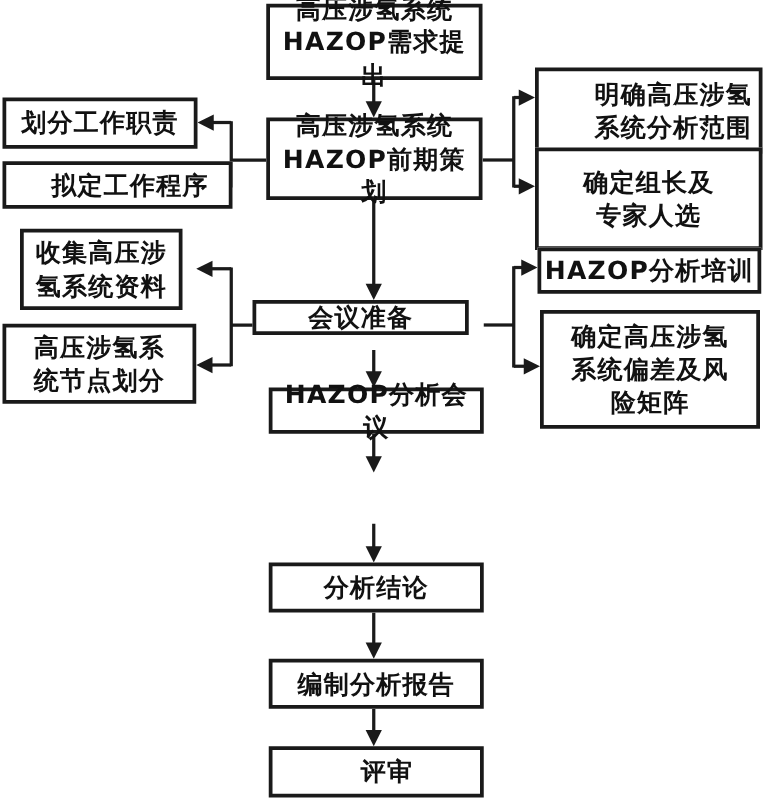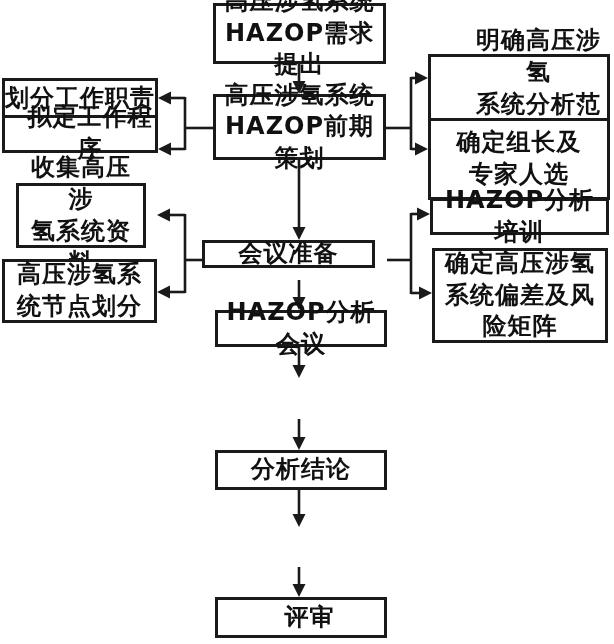--- a/index.html
+++ b/index.html
@@ -24,21 +24,21 @@
   .flow-node {
     position: absolute;
     box-sizing: border-box;
     background: #ffffff;
     border: 3px solid #1a1a1a;
     display: flex;
     align-items: center;
     justify-content: center;
     text-align: center;
     font-weight: bold;
-    font-size: 24px;
+    font-size: 20px;
     line-height: 1.32;
     letter-spacing: 1px;
     color: #111111;
     white-space: pre-line;
     z-index: 2;
   }
 </style>
 </head>
 <body>
 
@@ -82,30 +82,31 @@
       <polygon points="417,220.5 417,207.5 430,214" fill="#1a1a1a"></polygon>
       <line x1="411" y1="293" x2="420" y2="293" stroke="#1a1a1a" stroke-width="2.6"></line>
       <polygon points="419,299.5 419,286.5 432,293" fill="#1a1a1a"></polygon>
     </svg>
 
 <div class="flow-node" style="left: 213px; top: 3px; width: 173px; height: 61px;">高压涉氢系统
 HAZOP需求提出</div>
     <div class="flow-node" style="left: 213px; top: 94px; width: 173px; height: 66px;">高压涉氢系统
 HAZOP前期策划</div>
     <div class="flow-node" style="left: 2px; top: 78px; width: 156px; height: 41px;">划分工作职责</div>
-    <div class="flow-node" style="left: 2px; top: 115px; width: 156px; height: 38px; padding-left: 20px;">拟定工作程序</div>
+    <div class="flow-node" style="left: 2px; top: 129px; width: 184px; height: 38px; padding-left: 20px;">拟定工作程序</div>
     <div class="flow-node" style="left: 428px; top: 54px; width: 182px; height: 69px; padding-left: 39px;">明确高压涉氢
 系统分析范围</div>
     <div class="flow-node" style="left: 428px; top: 118px; width: 182px; height: 82px;">确定组长及
 专家人选</div>
     <div class="flow-node" style="left: 16px; top: 183px; width: 130px; height: 65px;">收集高压涉
 氢系统资料</div>
     <div class="flow-node" style="left: 2px; top: 259px; width: 155px; height: 64px;">高压涉氢系
 统节点划分</div>
     <div class="flow-node" style="left: 202px; top: 240px; width: 173px; height: 28px;">会议准备</div>
     <div class="flow-node" style="left: 430px; top: 198px; width: 179px; height: 37px;">HAZOP分析培训</div>
     <div class="flow-node" style="left: 432px; top: 248px; width: 176px; height: 95px;">确定高压涉氢
 系统偏差及风
 险矩阵</div>
     <div class="flow-node" style="left: 215px; top: 310px; width: 172px; height: 37px;">HAZOP分析会议</div>
     <div class="flow-node" style="left: 215px; top: 450px; width: 172px; height: 40px;">分析结论</div>
+    <div class="flow-node" style="left: 215px; top: 527px; width: 172px; height: 40px;">编制分析报告</div>
     <div class="flow-node" style="left: 215px; top: 597px; width: 172px; height: 41px; padding-left: 17px;">评审</div>
   </div>
 
 </body></html>

